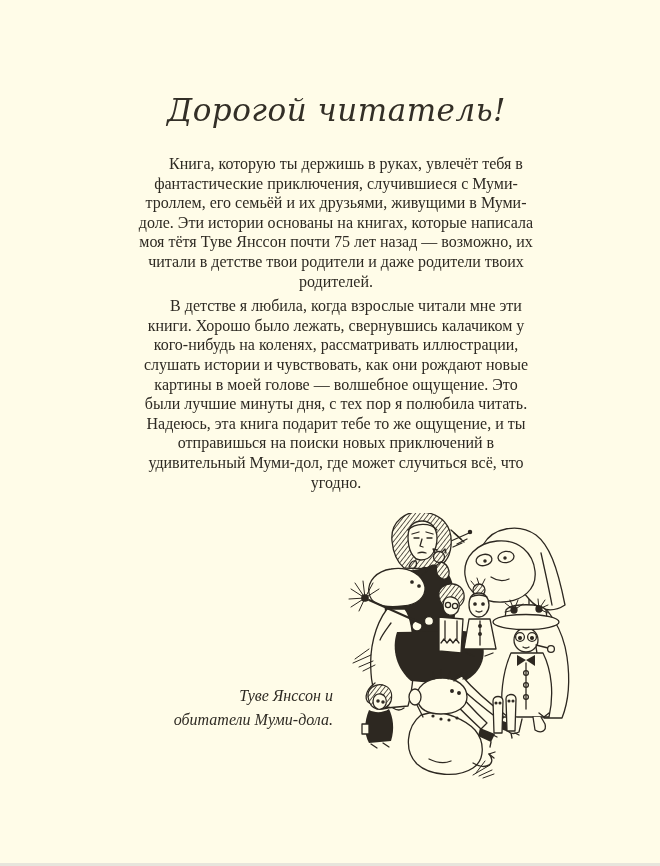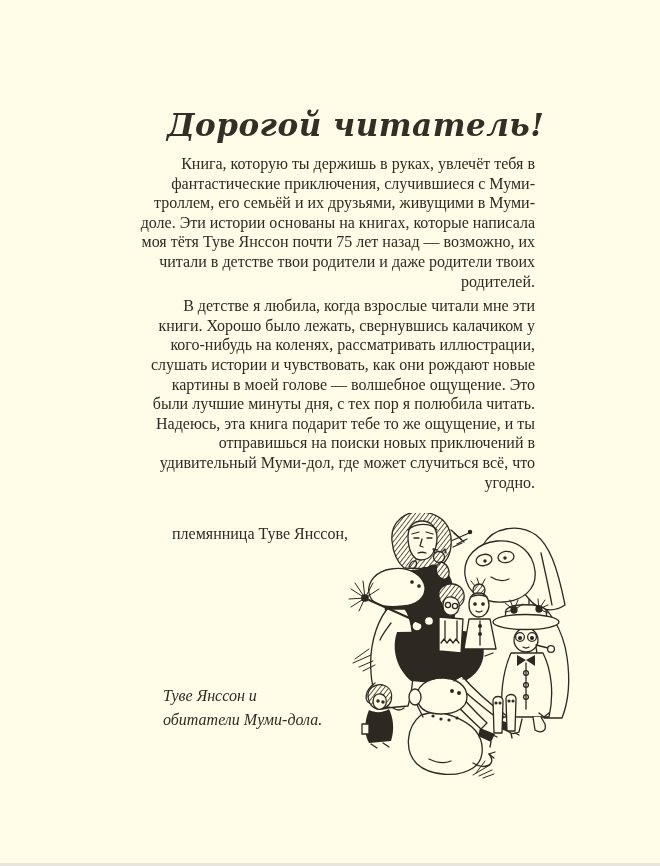--- a/index.html
+++ b/index.html
@@ -5,61 +5,59 @@
   * { margin:0; padding:0; box-sizing:border-box; }
   html,body { background:#fffce8; }
   .page {
     position:relative; width:660px; height:866px;
     background:#fffce8; color:#2e2a23;
     font-family:"Liberation Serif", serif;
     overflow:hidden;
   }
   .title {
     position:absolute; left:167px; top:92px;
-    font-family:"DejaVu Serif", serif; font-style:italic; font-weight:700;
+    font-family:"DejaVu Serif", serif; font-style:italic; font-weight:400;
     font-size:31px; letter-spacing:0.5px; color:#332f27;
     white-space:nowrap;
-    margin-top:15px;
   }
   .text-block {
     position:absolute; left:137px; top:154px; width:398px;
-    font-size:16px; line-height:19.6px; text-align:right;
+    font-size:16px; line-height:19.6px; text-align:center;
   }
   .text-block p { text-indent:20px; margin:0; }
   .text-block p + p { margin-top:5px; }
   .signature { position:absolute; left:166px; top:522px; }
   .sig-name {
     font-family:"DejaVu Serif", serif; font-style:italic;
     font-size:25px; color:#332f27; margin-bottom:10px; white-space:nowrap;
   }
   .sig-role { font-size:16px; line-height:23.5px; padding-left:6px; }
   .caption {
     position:absolute; left:163px; top:684px; width:170px;
-    font-style:italic; font-size:16px; line-height:24px;
+    font-style:italic; font-size:16px; line-height:24px;text-align:right;
   }
   .illustration { position:absolute; left:333px; top:513px; }
   .page-edge {
     position:absolute; left:0; right:0; bottom:0; height:3px;
     background:#e7e5dc;
   }
 </style>
 </head>
 <body>
 
 <div class="page">
 
   <h1 class="title">Дорогой читатель!</h1>
 
   <div class="text-block">
     <p>Книга, которую ты держишь в руках, увлечёт тебя в фантастические приключения, случившиеся с Муми-троллем, его семьёй и их друзьями, живущими в Муми-доле. Эти истории основаны на книгах, которые написала моя тётя Туве Янссон почти 75 лет назад — возможно, их читали в детстве твои родители и даже родители твоих родителей.</p>
     <p>В детстве я любила, когда взрослые читали мне эти книги. Хорошо было лежать, свернувшись калачиком у кого-нибудь на коленях, рассматривать иллюстрации, слушать истории и чувствовать, как они рождают новые картины в моей голове — волшебное ощущение. Это были лучшие минуты дня, с тех пор я полюбила читать. Надеюсь, эта книга подарит тебе то же ощущение, и ты отправишься на поиски новых приключений в удивительный Муми-дол, где может случиться всё, что угодно.</p>
   </div>
 
   <div class="signature">
-    <div class="sig-role">племянница Туве Янссон,</div>
   </div>
 
   <div class="caption">Туве Янссон и обитатели Муми-дола.</div>
 
   <svg class="illustration" viewBox="0 0 310 292" width="310" height="292" xmlns="http://www.w3.org/2000/svg">
     <defs>
       <pattern id="hatch" width="3.6" height="3.6" patternTransform="rotate(38)" patternUnits="userSpaceOnUse">
         <rect width="3.6" height="3.6" fill="#fffce8"></rect>
         <line x1="0" y1="0" x2="0" y2="3.6" stroke="#2d2821" stroke-width="1.5"></line>
       </pattern>

